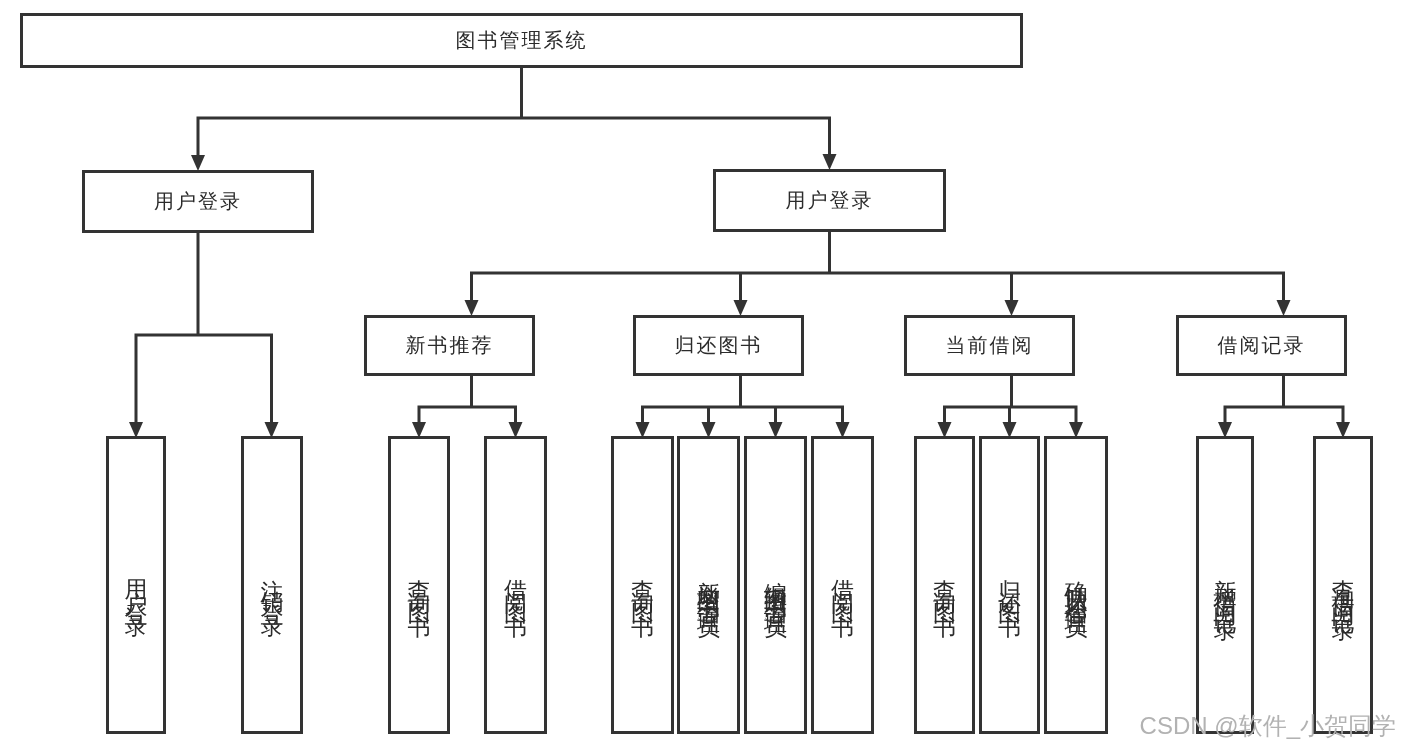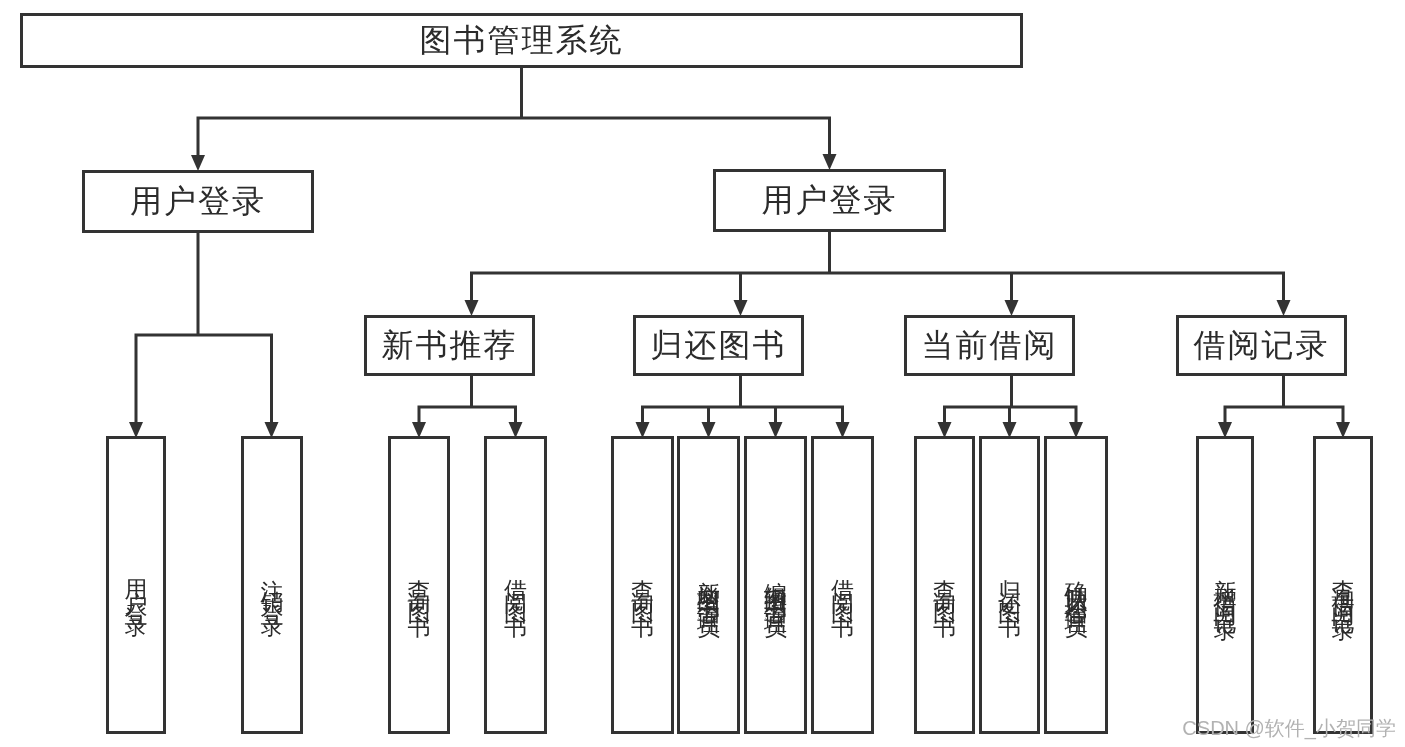--- a/index.html
+++ b/index.html
@@ -23,21 +23,21 @@
     box-sizing: border-box;
     background: #ffffff;
     border: 3px solid #333333;
     display: flex;
     align-items: center;
     justify-content: center;
     color: #2b2b2b;
     z-index: 1;
   }
   .h-label {
-    font-size: 32px;
+    font-size: 20px;
     letter-spacing: 2px;
     white-space: nowrap;
   }
   .root-box   { left: 20px;  top: 13px;  width: 1003px; height: 55px; }
   .l2-user    { left: 82px;  top: 170px; width: 232px;  height: 63px; }
   .l2-book    { left: 713px; top: 169px; width: 233px;  height: 63px; }
   .l3 { top: 315px; height: 61px; width: 171px; }
   .l3-recommend { left: 364px; }
   .l3-borrow    { left: 633px; }
   .l3-current   { left: 904px; text-align: center; }
@@ -63,21 +63,21 @@
   .leaf-8  { left: 811px;  width: 63px; }
   .leaf-9  { left: 914px;  width: 61px; }
   .leaf-10 { left: 979px;  width: 61px; }
   .leaf-11 { left: 1044px; width: 64px; }
   .leaf-12 { left: 1196px; width: 58px; }
   .leaf-13 { left: 1313px; width: 60px; }
   .watermark {
     position: absolute;
     right: 9px;
     bottom: 5px;
-    font-size: 20px;
+    font-size: 24px;
     color: #b2b2b2;
     z-index: 3;
     white-space: nowrap;
   }
 </style>
 </head>
 <body>
 
 <div id="stage">
 

